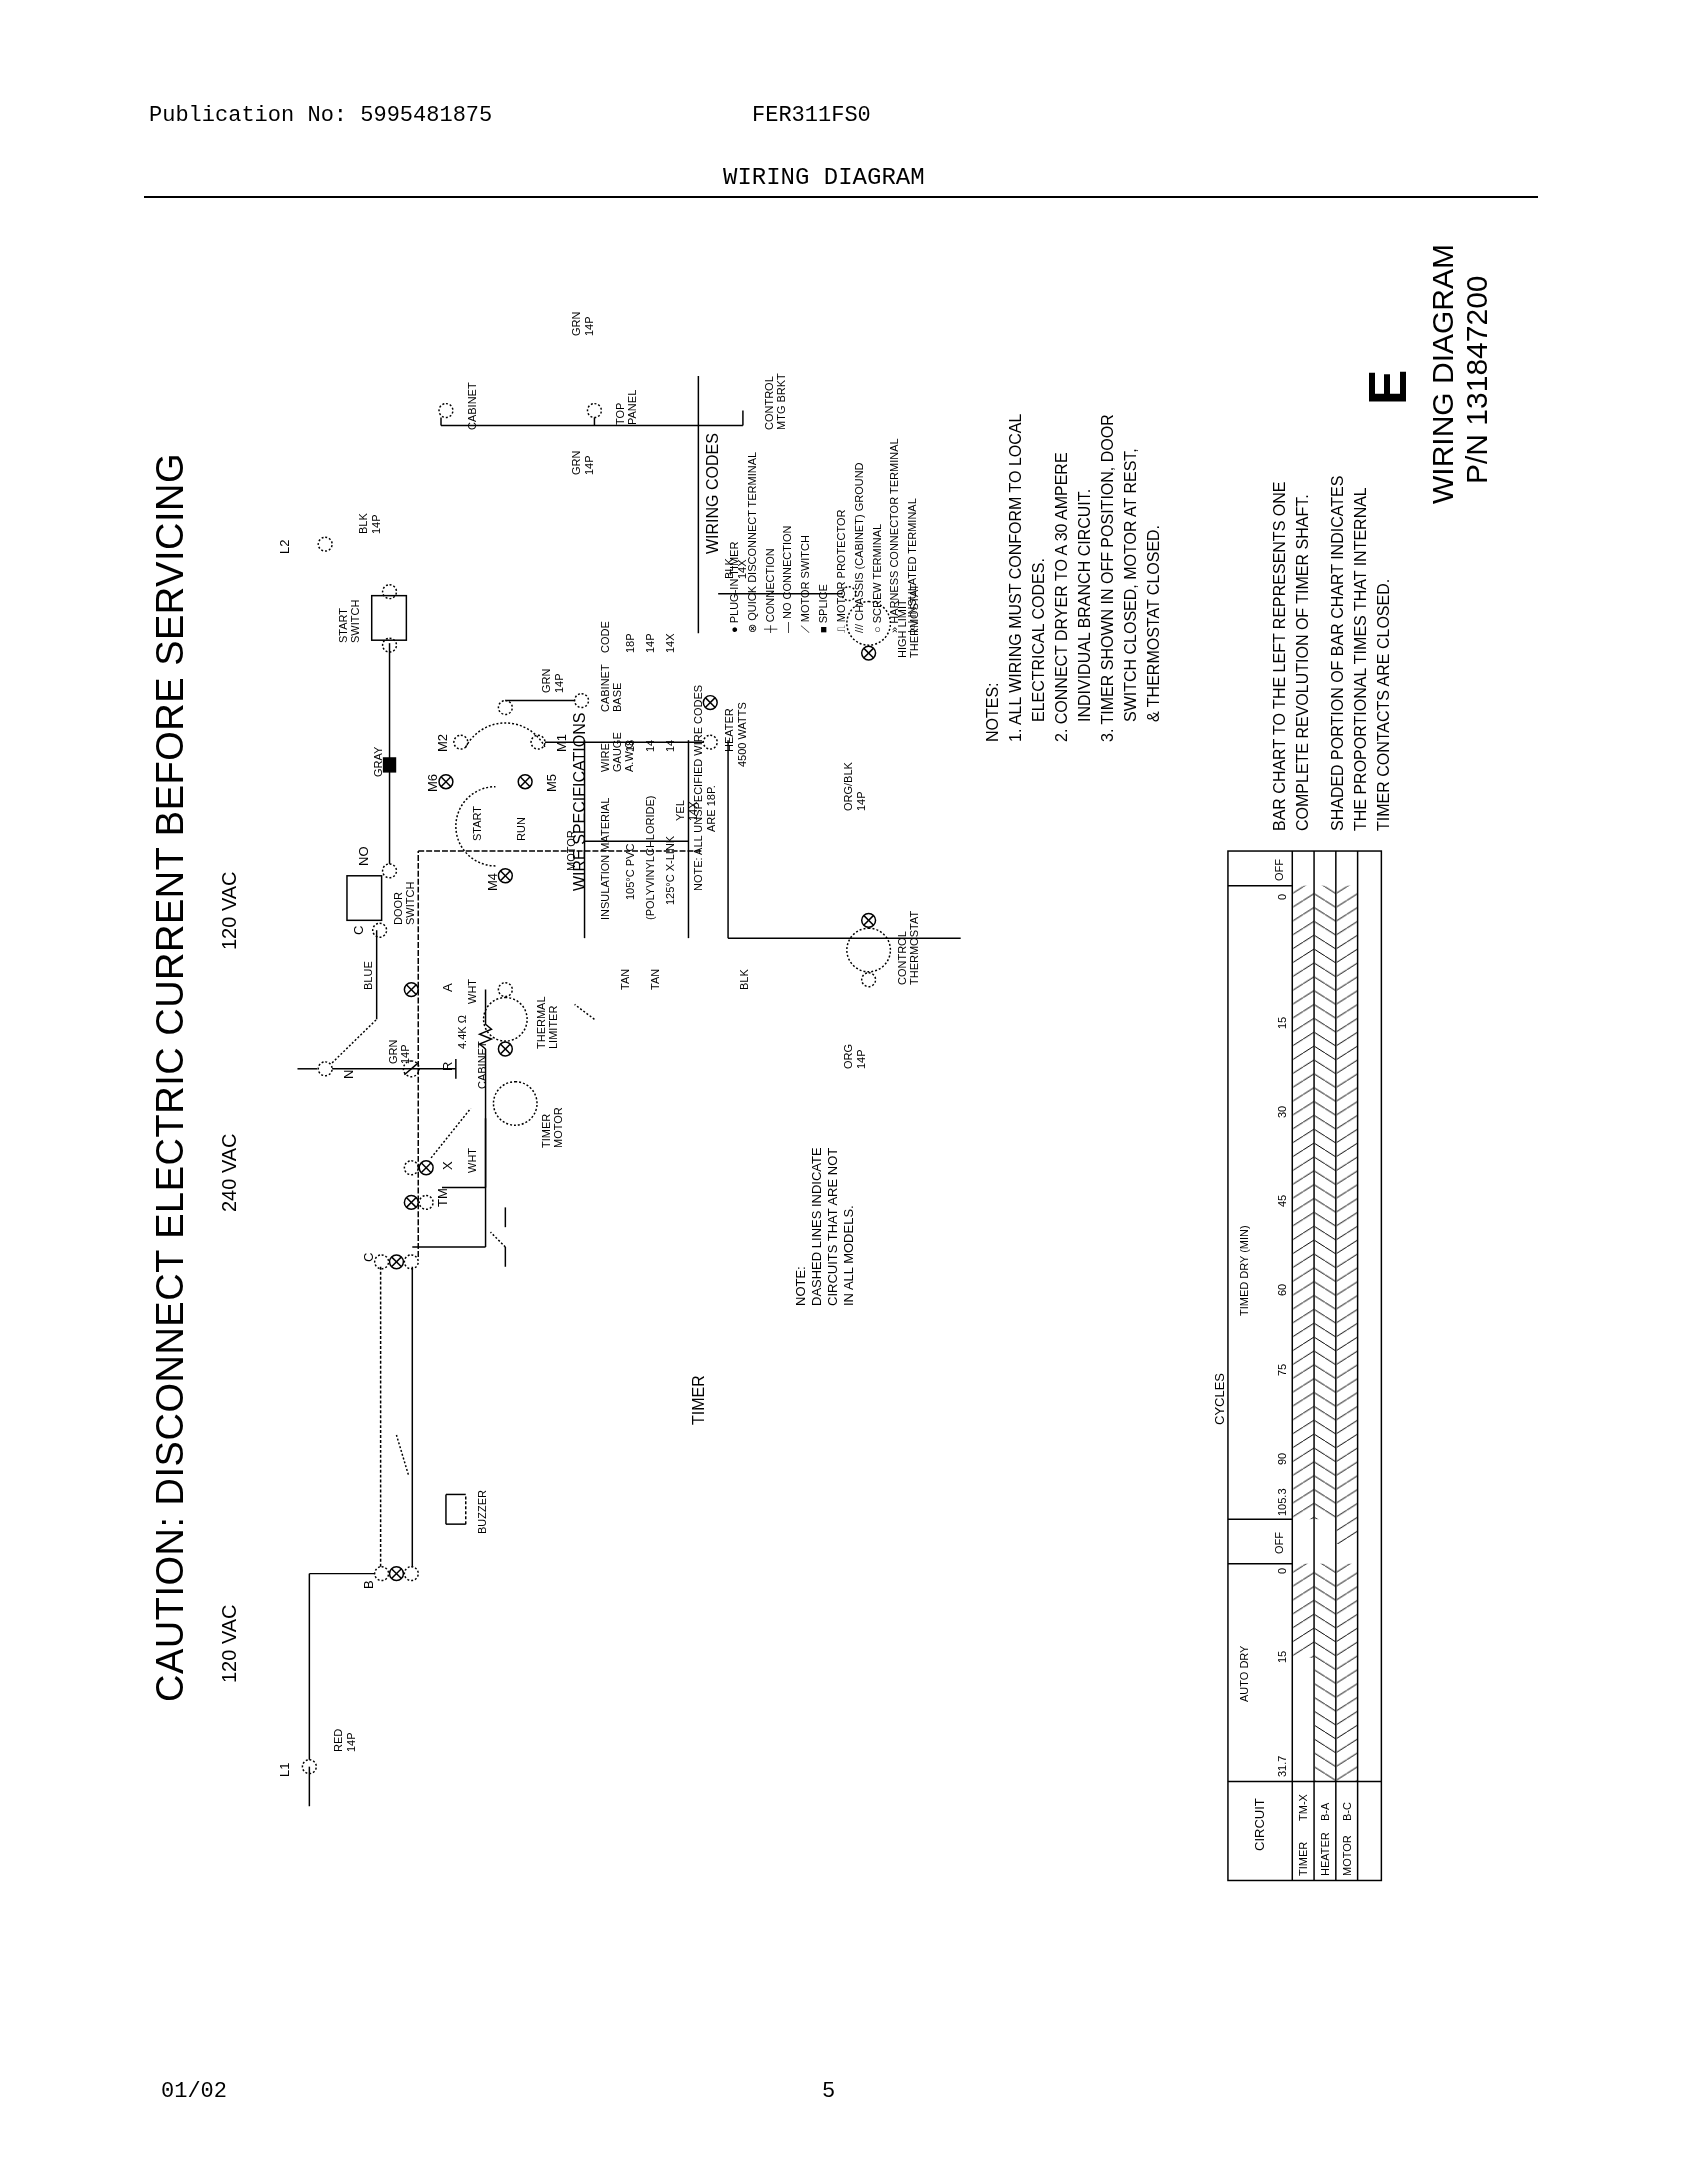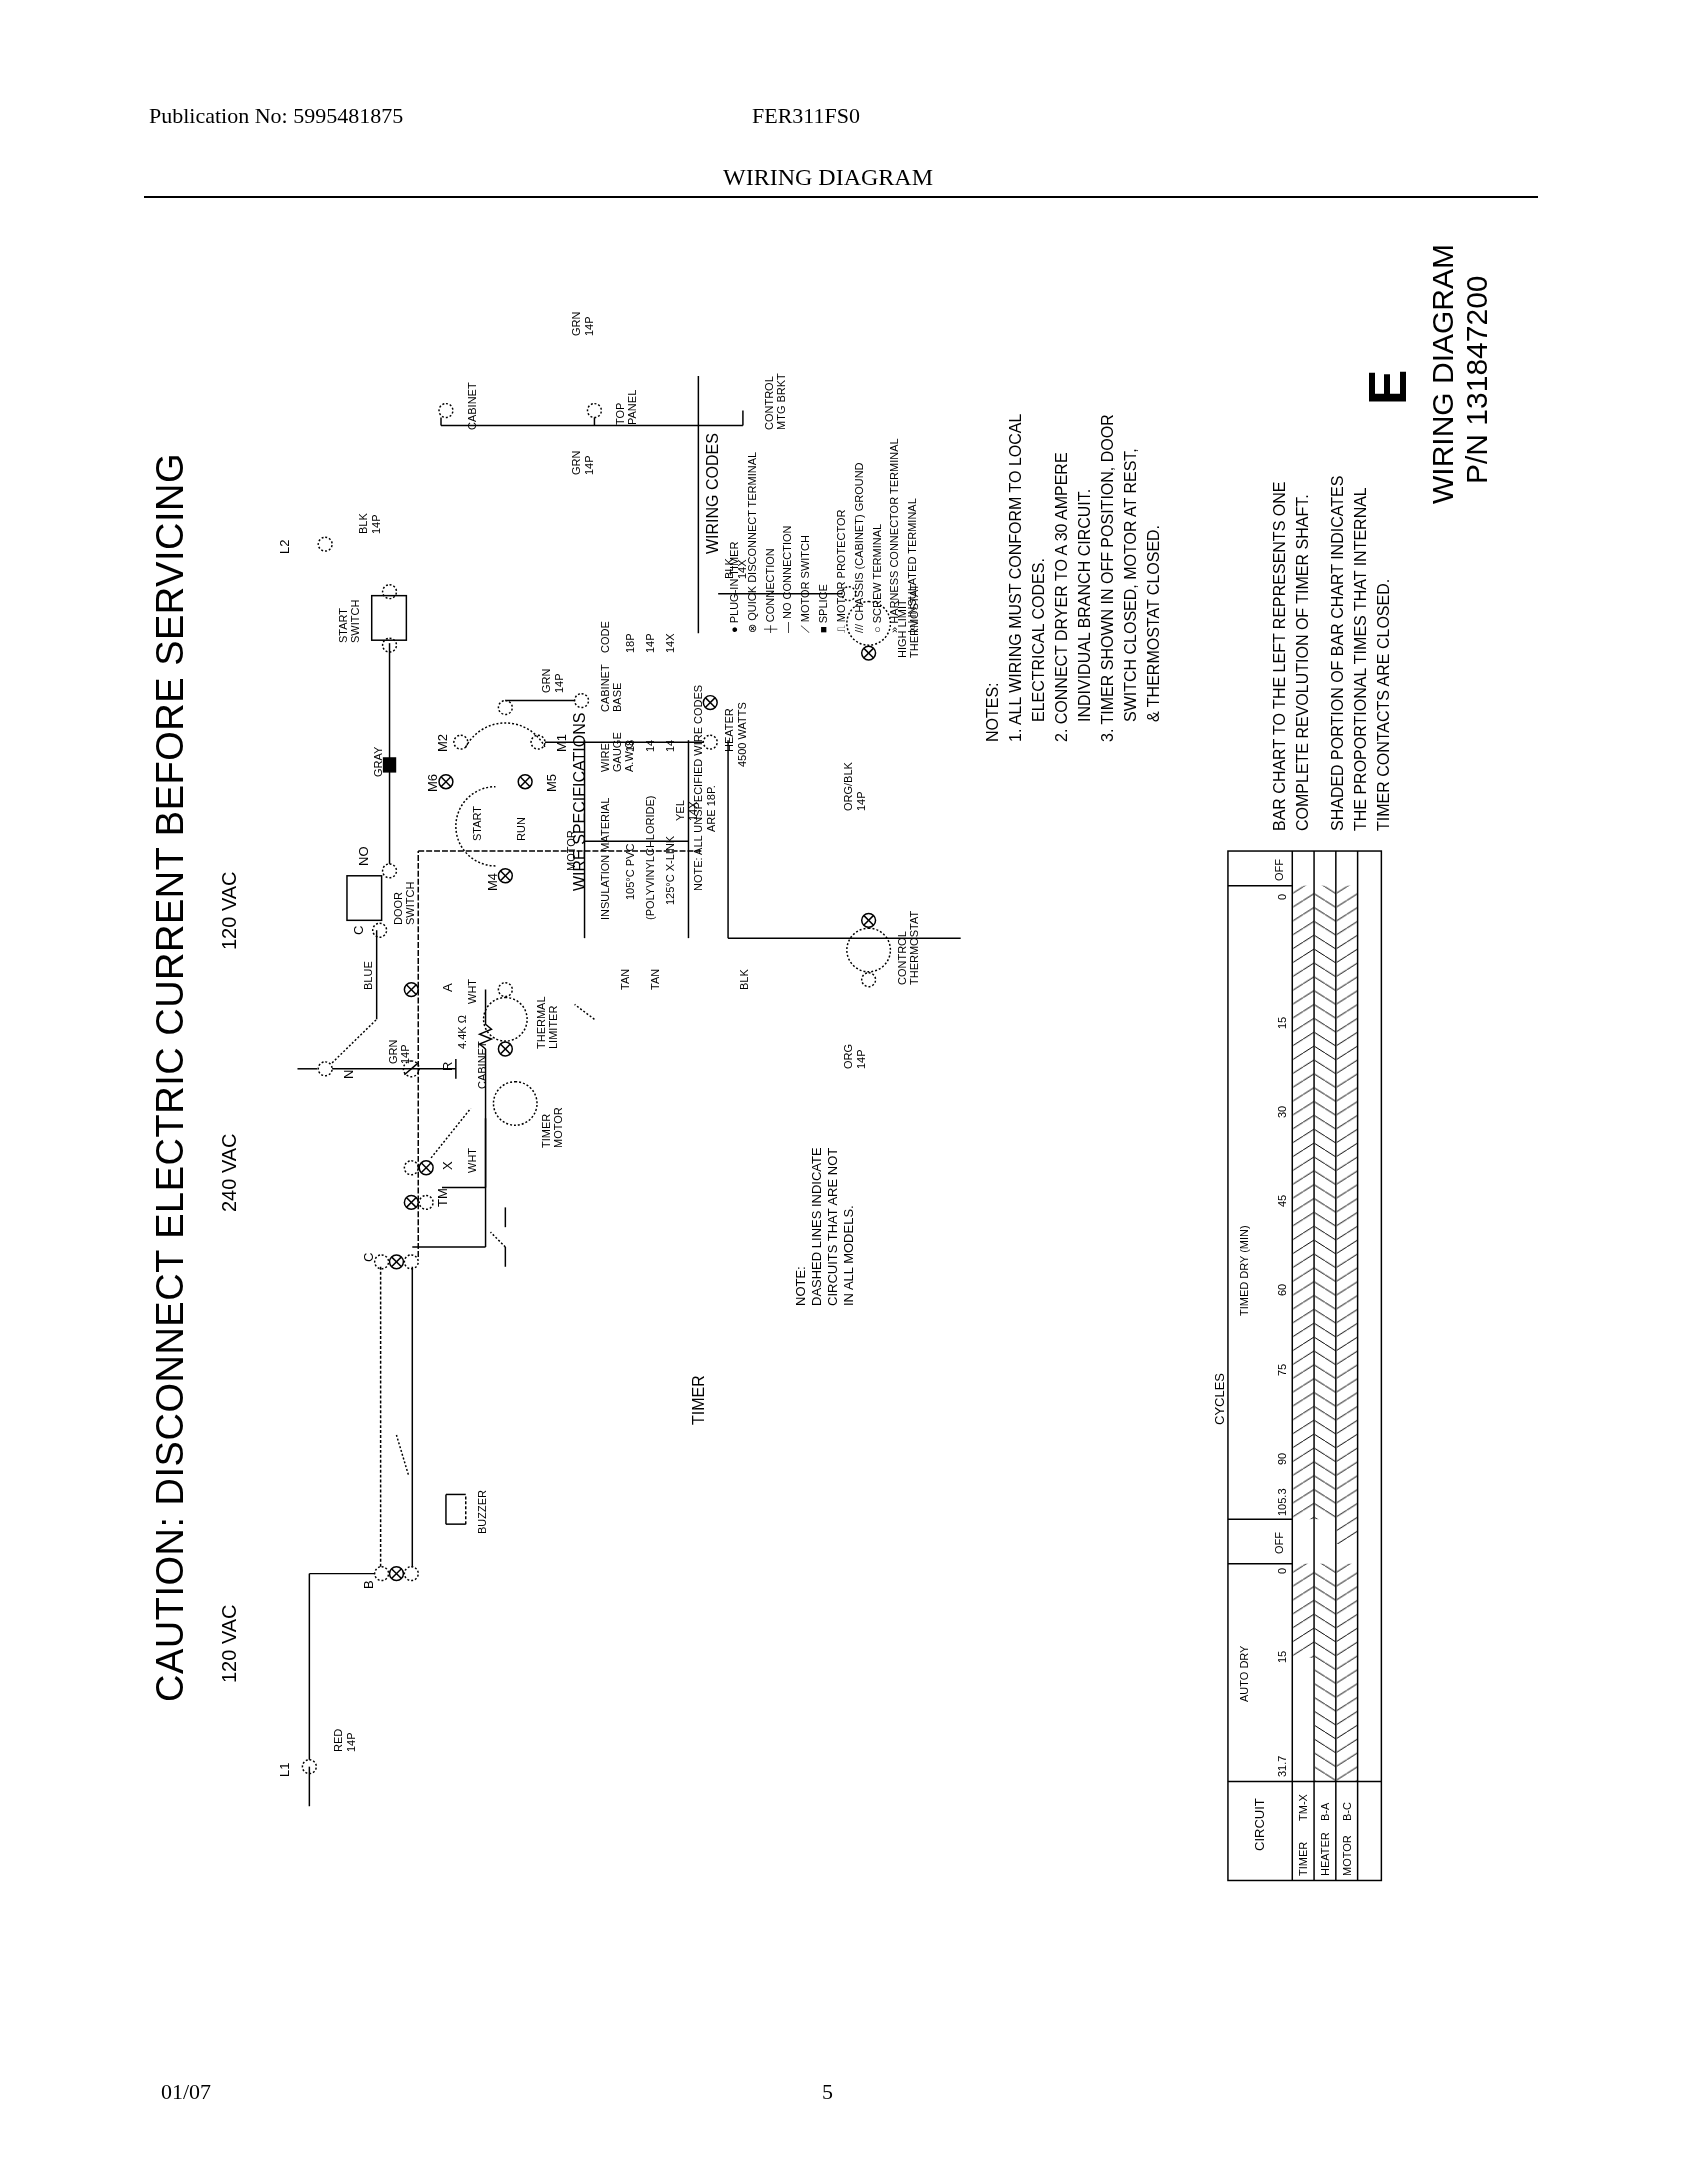--- a/index.html
+++ b/index.html
@@ -1,17 +1,17 @@
 <!DOCTYPE html>
 <html><head>
 <meta charset="utf-8">
 <style>
   html,body{margin:0;padding:0;background:#fff;}
   body{width:1683px;height:2178px;position:relative;overflow:hidden;font-family:"Liberation Sans",sans-serif;color:#000;}
-  .hdr{position:absolute;font-size:22px;font-family:Liberation Serif, serif;}
+  .hdr{position:absolute;font-size:22px;font-family:Liberation Mono, monospace;}
   #pub{left:149px;top:103px;}
   #model{left:752px;top:103px;}
   #title{left:723px;top:164px;font-size:24px;}
   #rule{position:absolute;left:144px;top:196px;width:1394px;height:2px;background:#000;}
   #date{left:161px;top:2079px;}
   #pageno{left:822px;top:2079px;}
 
   
   #canvas{position:absolute;left:149px;top:1940px;width:1683px;height:1366px;transform-origin:0 0;transform:rotate(-90deg);}
   .t{position:absolute;white-space:nowrap;font-family:"Liberation Sans",sans-serif;}
@@ -363,15 +363,15 @@
   <div class="t xs" style="left:911px;top:1127px;">15</div>
   <div class="t xs" style="left:1040px;top:1127px;">0</div>
   <div class="t xs" style="left:64px;top:1148px;">TIMER</div>
   <div class="t xs" style="left:119px;top:1148px;">TM-X</div>
   <div class="t xs" style="left:64px;top:1170px;">HEATER</div>
   <div class="t xs" style="left:119px;top:1170px;">B-A</div>
   <div class="t xs" style="left:64px;top:1192px;">MOTOR</div>
   <div class="t xs" style="left:119px;top:1192px;">B-C</div>
 </div>
 
-<div class="hdr" id="date">01/07</div>
+<div class="hdr" id="date">01/02</div>
 <div class="hdr" id="pageno">5</div>
 
 
 </body></html>

